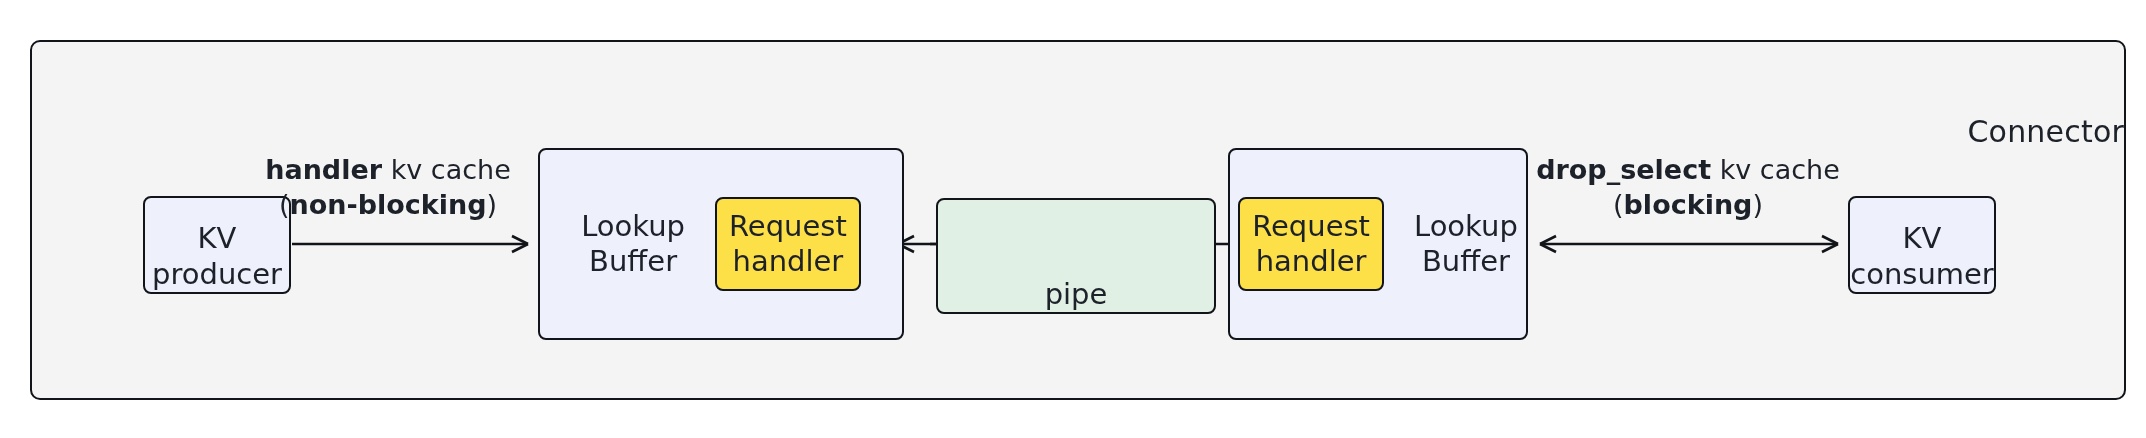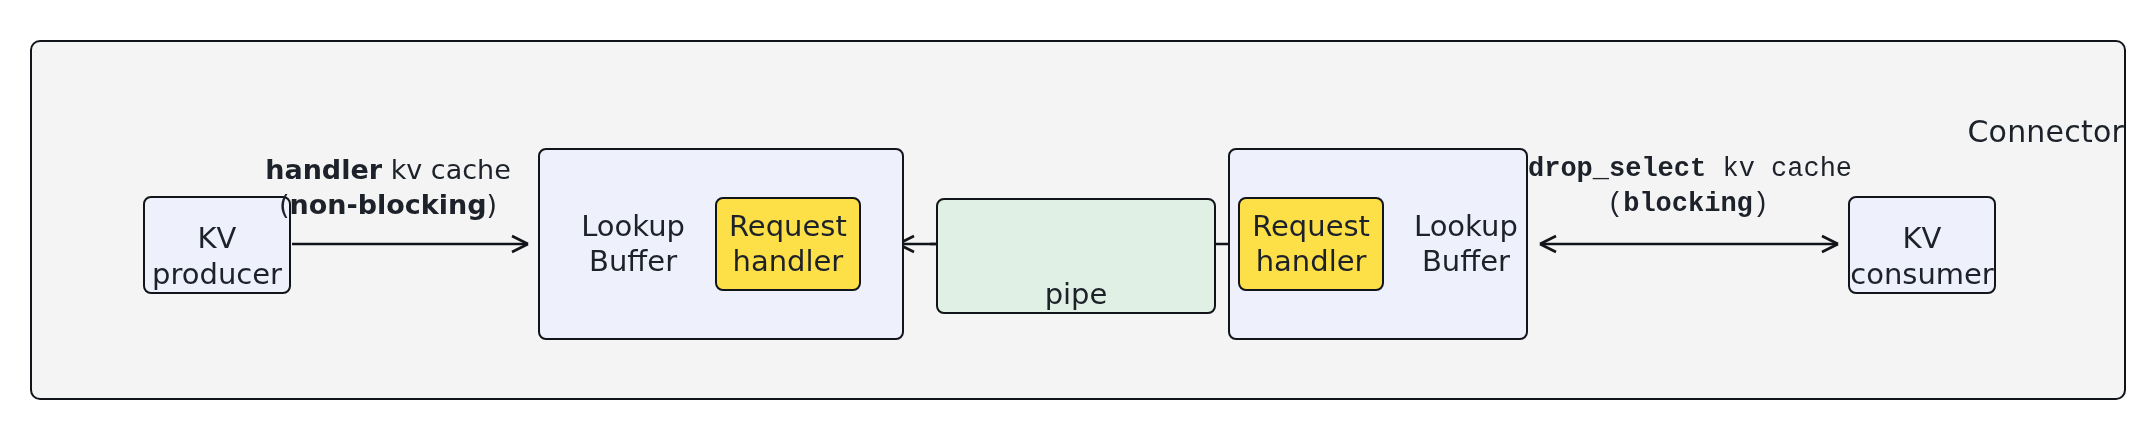--- a/index.html
+++ b/index.html
@@ -52,21 +52,21 @@
     align-items:flex-end;justify-content:center;
     font-size:29px;
   }
 
   .lbl{
     position:absolute;text-align:center;color:#1d2129;
     font-size:27px;line-height:1.3;white-space:nowrap;
   }
   .lbl b{font-weight:700;}
   #label-insert{left:238px;top:152px;width:300px;}
-  #label-drop{left:1528px;top:152px;width:320px;font-family:Liberation Mono, monospace;}
+  #label-drop{left:1528px;top:152px;width:320px;}
 
   svg.arrows{position:absolute;left:0;top:0;width:2146px;height:438px;pointer-events:none;}
   svg.arrows line,svg.arrows path{stroke:#111418;stroke-width:2.6;fill:none;}
 </style>
 </head>
 <body>
 
 <div id="stage">
 
   <div class="outer-frame">

